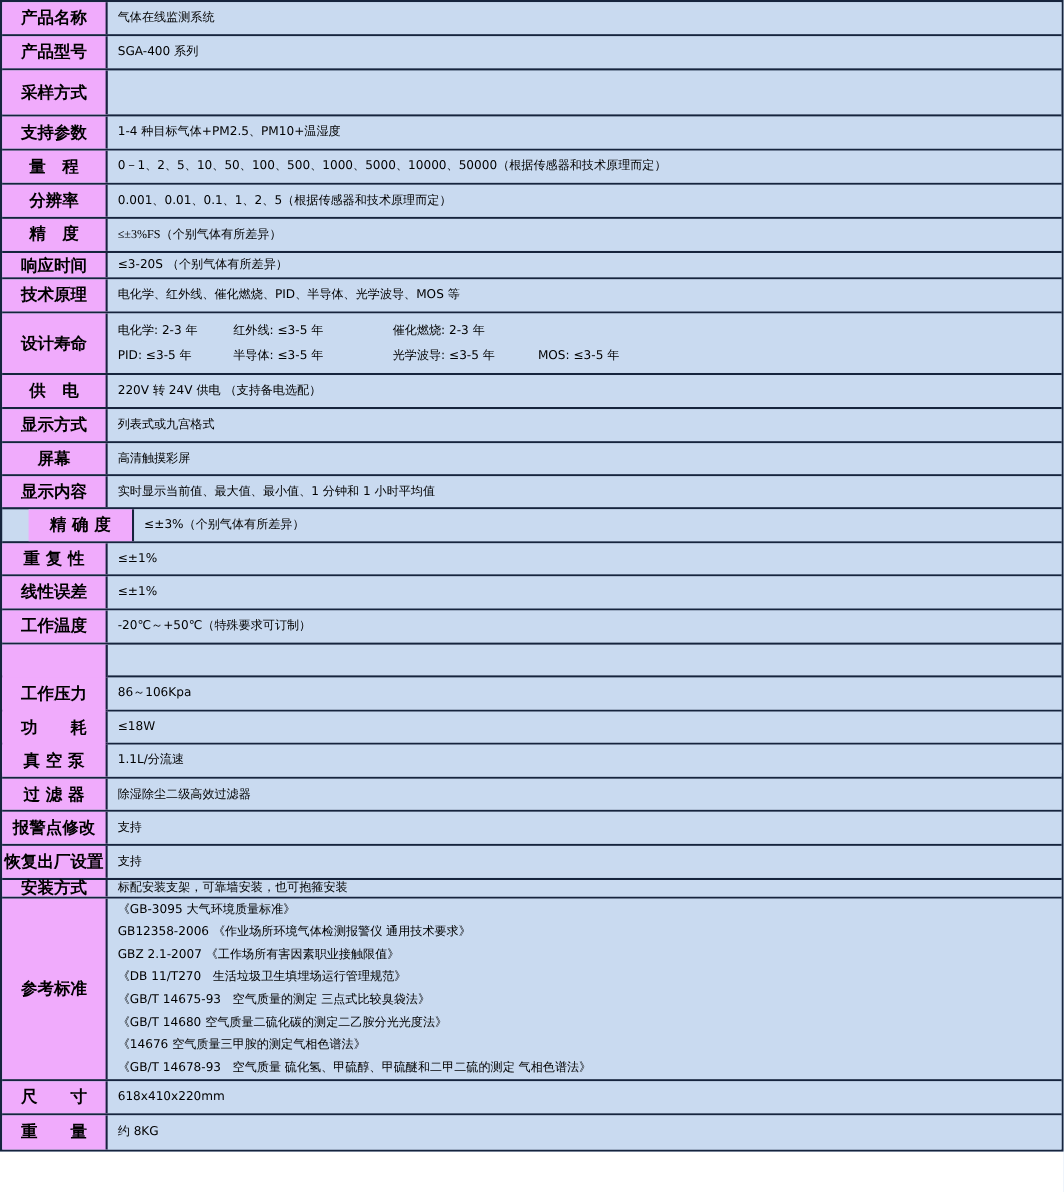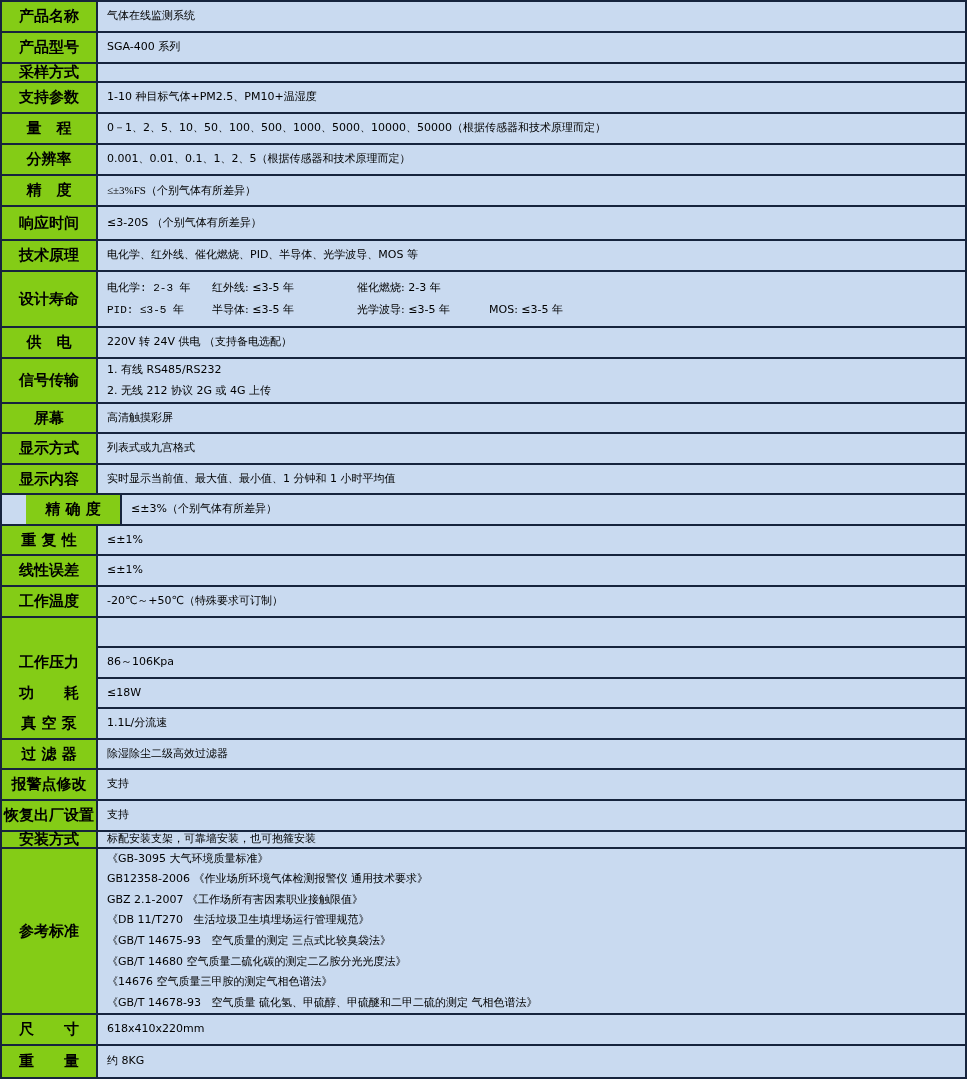--- a/index.html
+++ b/index.html
@@ -20,21 +20,21 @@
     box-sizing: border-box;
     border-bottom: 2px solid #16243d;
   }
   .spec-row:last-child {
     border-bottom: none;
   }
   .label-cell {
     width: 96px;
     flex: 0 0 96px;
     box-sizing: border-box;
-    background: #84cc16;
+    background: #f0abfc;
     border-right: 2px solid #16243d;
     display: flex;
     align-items: center;
     justify-content: center;
     font-weight: bold;
     font-size: 15px;
     white-space: pre;
     text-align: right;
     line-height: 1.25;
   }
@@ -50,83 +50,79 @@
     white-space: pre-wrap;
     line-height: 20.6px;
   }
   .value-line {
     display: block;
   }
   .cols-line {
     display: flex;
     line-height: 22px;
   }
-  .cols-line .col-0 { width: 105px; flex: 0 0 105px; font-family: Liberation Mono, monospace; }
+  .cols-line .col-0 { width: 105px; flex: 0 0 105px; }
   .cols-line .col-1 { width: 145px; flex: 0 0 145px; }
   .cols-line .col-2 { width: 132px; flex: 0 0 132px; }
   .cols-line .col-3 { flex: 1 1 auto; }
 </style>
 </head>
 <body>
 
 <div class="spec-table" id="spec-table">
     <div class="spec-row" style="height: 31px;">
       <div class="label-cell">产品名称</div>
       <div class="value-cell">气体在线监测系统</div>
     </div>
     <div class="spec-row" style="height: 31px;">
       <div class="label-cell">产品型号</div>
       <div class="value-cell">SGA-400 系列</div>
     </div>
-    <div class="spec-row" style="height: 19px;">
+    <div class="spec-row" style="height: 42px;">
       <div class="label-cell">采样方式</div>
     </div>
     <div class="spec-row" style="height: 31px;">
       <div class="label-cell">支持参数</div>
-      <div class="value-cell">1-10 种目标气体+PM2.5、PM10+温湿度</div>
+      <div class="value-cell">1-4 种目标气体+PM2.5、PM10+温湿度</div>
     </div>
     <div class="spec-row" style="height: 31px;">
       <div class="label-cell">量　程</div>
       <div class="value-cell">0－1、2、5、10、50、100、500、1000、5000、10000、50000（根据传感器和技术原理而定）</div>
     </div>
     <div class="spec-row" style="height: 31px;">
       <div class="label-cell">分辨率</div>
       <div class="value-cell">0.001、0.01、0.1、1、2、5（根据传感器和技术原理而定）</div>
     </div>
     <div class="spec-row" style="height: 31px; font-family: Liberation Serif, serif;">
       <div class="label-cell">精　度</div>
       <div class="value-cell">≤±3%FS（个别气体有所差异）</div>
     </div>
-    <div class="spec-row" style="height: 34px;">
+    <div class="spec-row" style="height: 24px;">
       <div class="label-cell">响应时间</div>
       <div class="value-cell">≤3-20S （个别气体有所差异）</div>
     </div>
     <div class="spec-row" style="height: 31px;">
       <div class="label-cell">技术原理</div>
       <div class="value-cell">电化学、红外线、催化燃烧、PID、半导体、光学波导、MOS 等</div>
     </div>
     <div class="spec-row" style="height: 56px;">
       <div class="label-cell">设计寿命</div>
       <div class="value-cell"><div class="cols-line"><span class="col-0">电化学: 2-3 年</span><span class="col-1">红外线: ≤3-5 年</span><span class="col-2">催化燃烧: 2-3 年</span></div><div class="cols-line"><span class="col-0">PID: ≤3-5 年</span><span class="col-1">半导体: ≤3-5 年</span><span class="col-2">光学波导: ≤3-5 年</span><span class="col-3">MOS: ≤3-5 年</span></div></div>
     </div>
     <div class="spec-row" style="height: 31px;">
       <div class="label-cell">供　电</div>
       <div class="value-cell">220V 转 24V 供电 （支持备电选配）</div>
     </div>
-    <div class="spec-row" style="height: 45px;">
-      <div class="label-cell">信号传输</div>
-      <div class="value-cell"><span class="value-line">1. 有线 RS485/RS232</span><span class="value-line">2. 无线 212 协议 2G 或 4G 上传</span></div>
+    <div class="spec-row" style="height: 31px;">
+      <div class="label-cell">显示方式</div>
+      <div class="value-cell">列表式或九宫格式</div>
     </div>
     <div class="spec-row" style="height: 30px;">
       <div class="label-cell">屏幕</div>
       <div class="value-cell">高清触摸彩屏</div>
-    </div>
-    <div class="spec-row" style="height: 31px;">
-      <div class="label-cell">显示方式</div>
-      <div class="value-cell">列表式或九宫格式</div>
     </div>
     <div class="spec-row" style="height: 30px;">
       <div class="label-cell">显示内容</div>
       <div class="value-cell">实时显示当前值、最大值、最小值、1 分钟和 1 小时平均值</div>
     </div>
     <div class="spec-row" style="height: 31px; padding-left: 24px;">
       <div class="label-cell">精 确 度</div>
       <div class="value-cell">≤±3%（个别气体有所差异）</div>
     </div>
     <div class="spec-row" style="height: 30px;">

